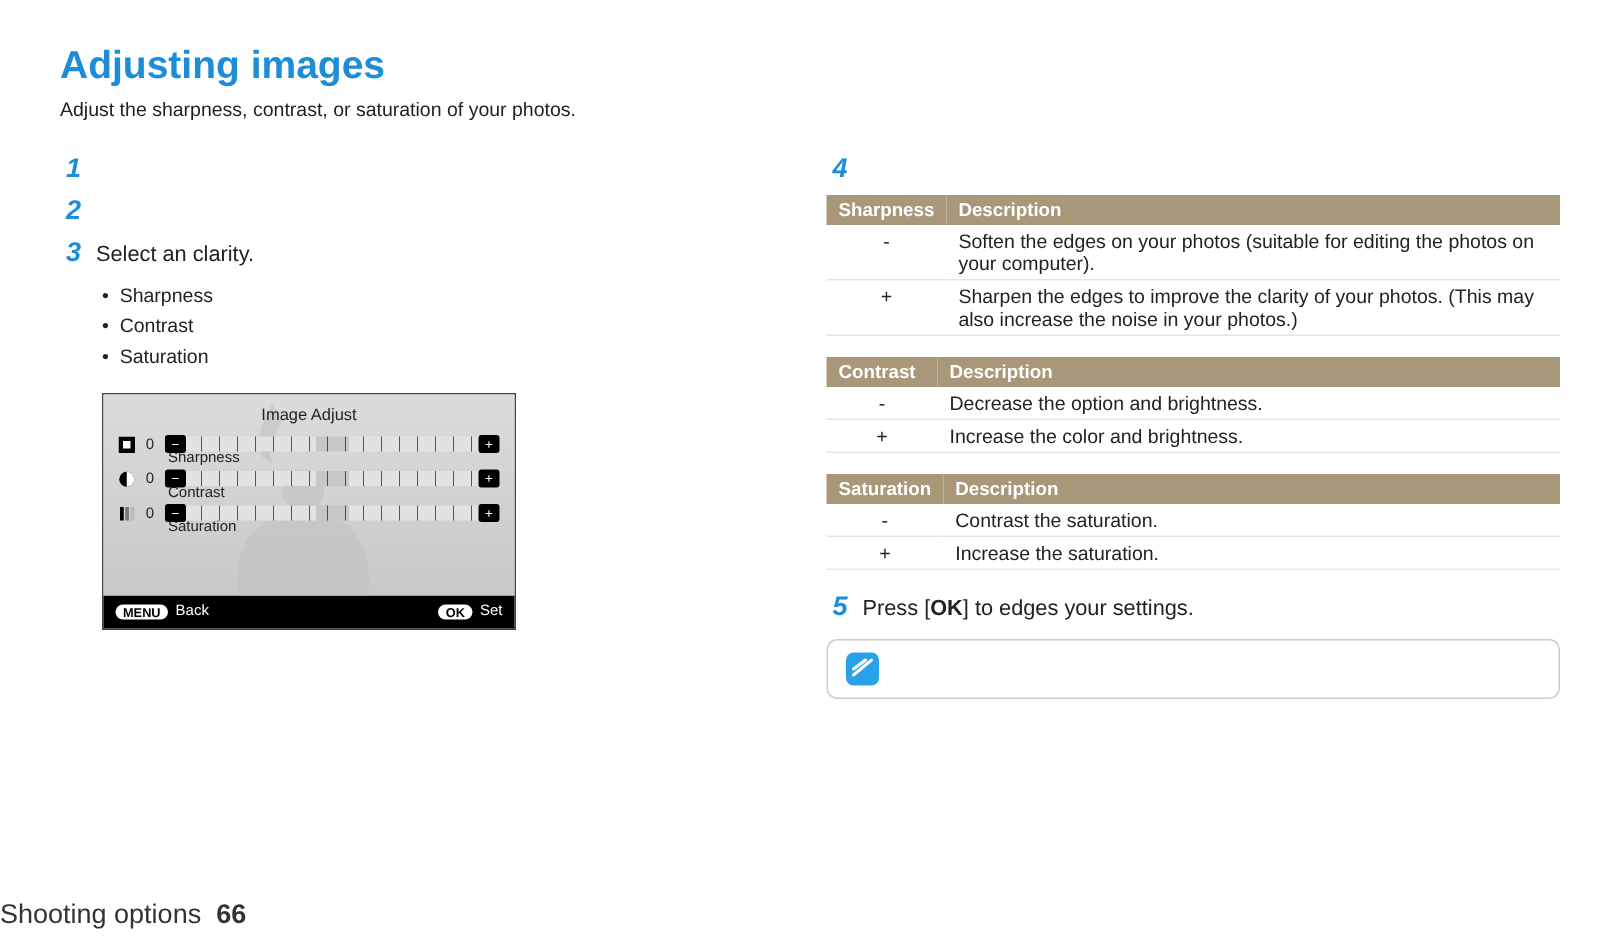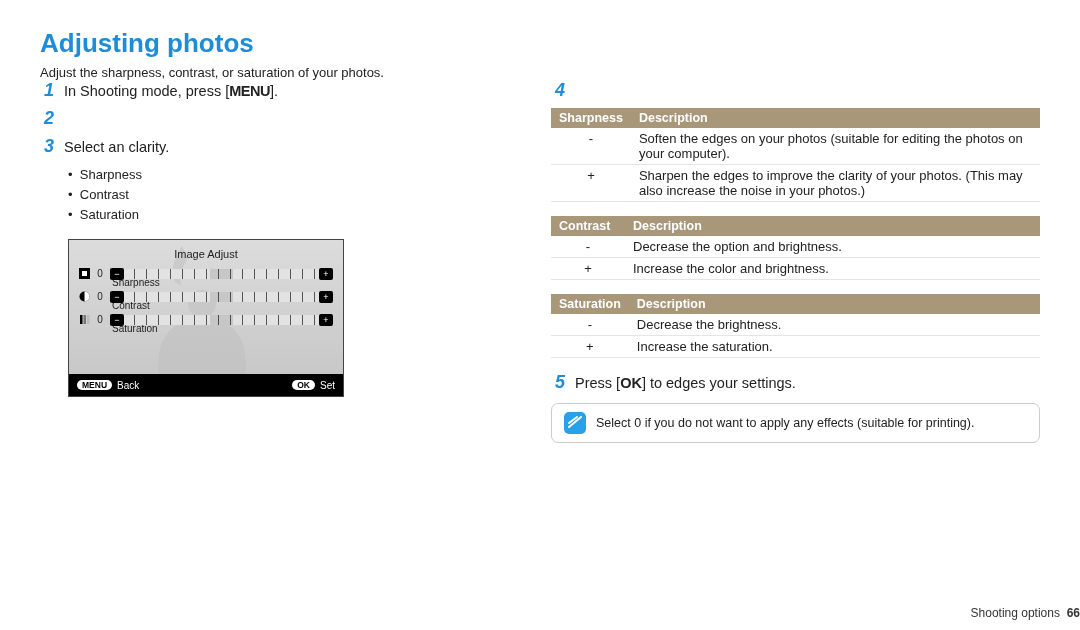--- a/index.html
+++ b/index.html
@@ -14,20 +14,21 @@
     background: #fff;
   }
   h1 {
     color: #1c8dd6;
     font-size: 26px;
     font-weight: 700;
     margin-bottom: 6px;
   }
   .sub {
     font-size: 13px;
+    margin-bottom: 22px;
   }
   .cols {
     display: flex;
     gap: 22px;
   }
   .col { flex: 1; }
 
   .step { display: flex; align-items: baseline; gap: 10px; margin-bottom: 7px; }
   .step-n {
     color: #1c8dd6;
@@ -127,38 +128,35 @@
     padding: 8px 12px; margin-top: 10px; font-size: 12.5px;
   }
   .note-icon {
     width: 22px; height: 22px; flex-shrink: 0;
     border-radius: 5px; background: #29a1e8;
     display: flex; align-items: center; justify-content: center;
   }
 
   .footer {
     position: absolute; bottom: 10px; left: 0; right: 0;
-    text-align: right; font-size: 12px; color: #333;
+    text-align: left; font-size: 18px; color: #333;
   }
 </style>
 </head>
 <body>
 
-<h1>Adjusting photos</h1>
+<h1>Adjusting images</h1>
 <div class="sub">Adjust the sharpness, contrast, or saturation of your photos.</div>
 
 <div class="cols">
 
 <div class="col">
 
   <div class="step">
     <div class="step-n">1</div>
-    <div class="step-t">
-      <span>In Shooting mode, press [</span><span class="menubtn">MENU</span><span>].</span>
-    </div>
   </div>
 
   <div class="step">
     <div class="step-n">2</div>
   </div>
 
   <div class="step">
     <div class="step-n">3</div>
     <div class="step-t">Select an clarity.</div>
   </div>
@@ -285,21 +283,21 @@
       </table>
 
   <table class="desc">
     <tbody>
           <tr>
             <th>Saturation</th>
             <th>Description</th>
           </tr>
     <tr>
             <td>-</td>
-            <td>Decrease the brightness.</td>
+            <td>Contrast the saturation.</td>
           </tr>
     <tr>
             <td>+</td>
             <td>Increase the saturation.</td>
           </tr>
   </tbody>
       </table>
 
   <div class="step">
     <div class="step-n">5</div>
@@ -307,21 +305,20 @@
       <span>Press [</span><span class="okbtn">OK</span><span>] to edges your settings.</span>
     </div>
   </div>
 
   <div class="note">
     <div class="note-icon">
       <svg width="16" height="16" viewBox="0 0 16 16">
             <path d="M2 12 L14 2 M2 8 L10 2" stroke="#fff" stroke-width="2" fill="none" stroke-linecap="round"></path>
           </svg>
     </div>
-    <div>Select 0 if you do not want to apply any effects (suitable for printing).</div>
   </div>
 </div>
 
 </div>
 
 <div class="footer">
   <span>Shooting options</span>&nbsp;&nbsp;<b>66</b>
 </div>
 
 </body></html>

